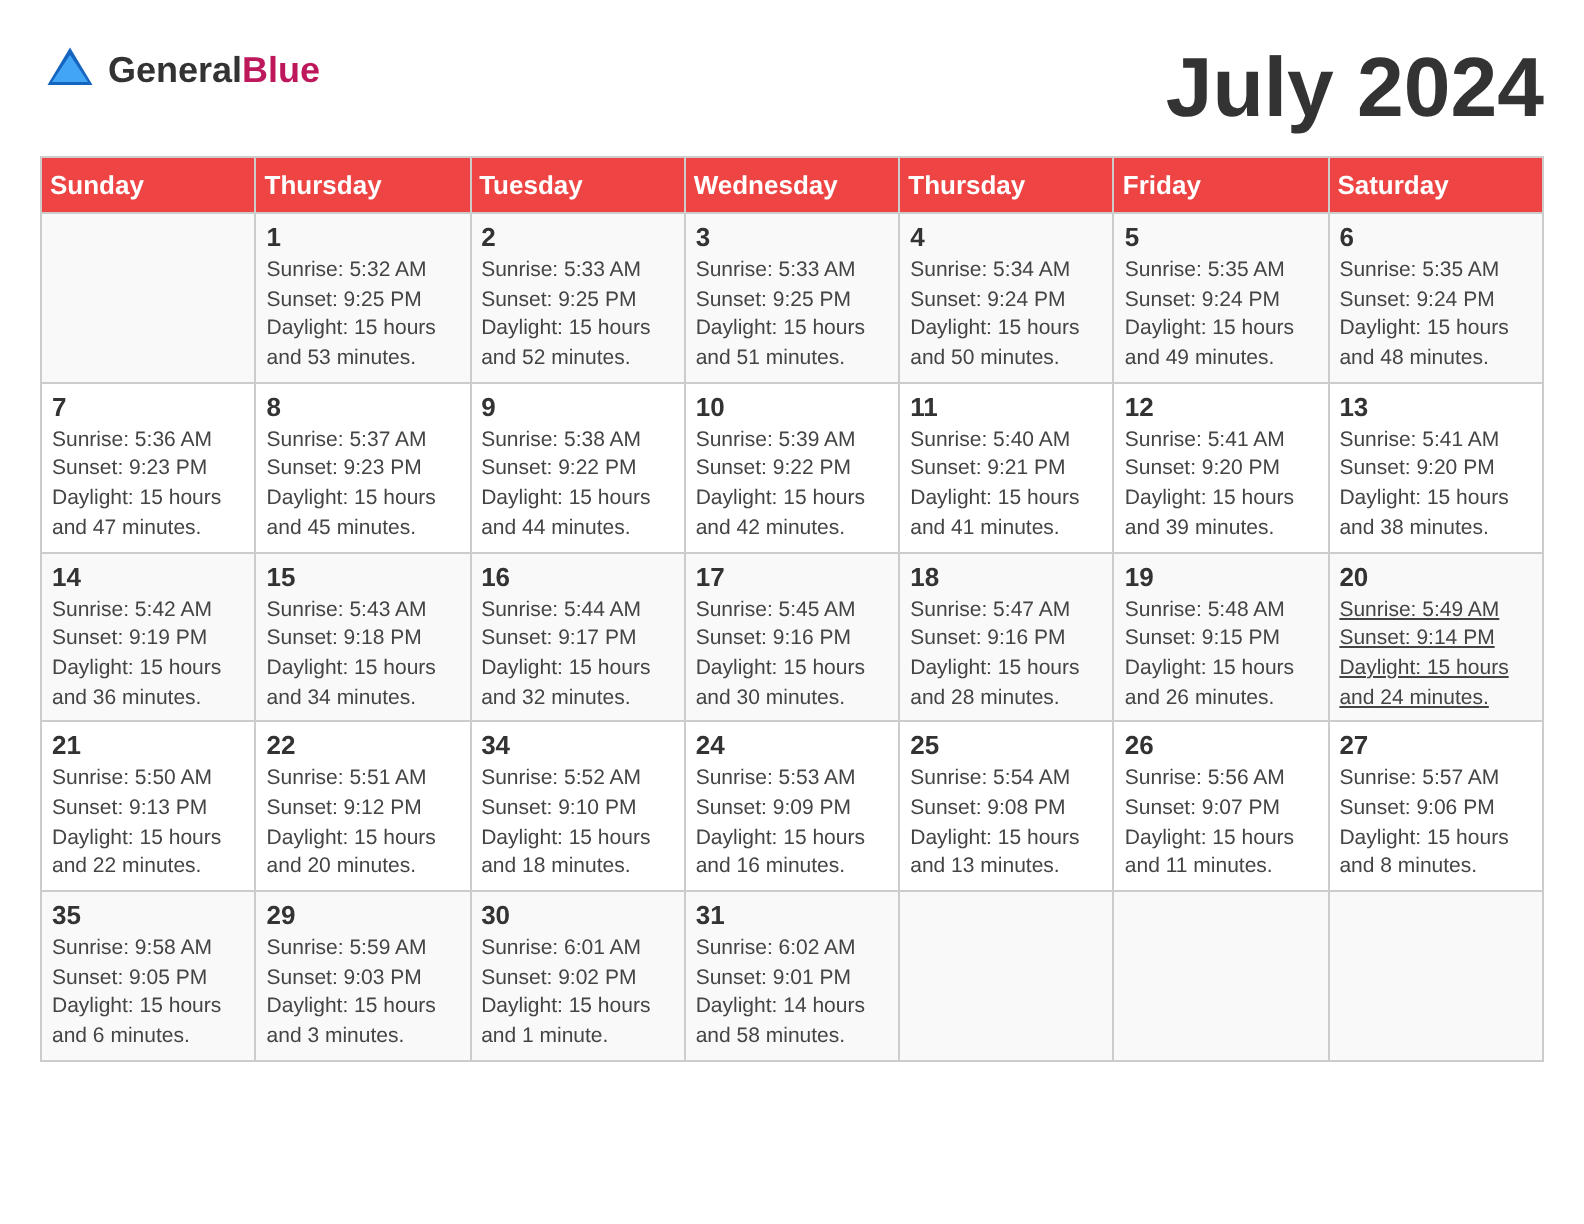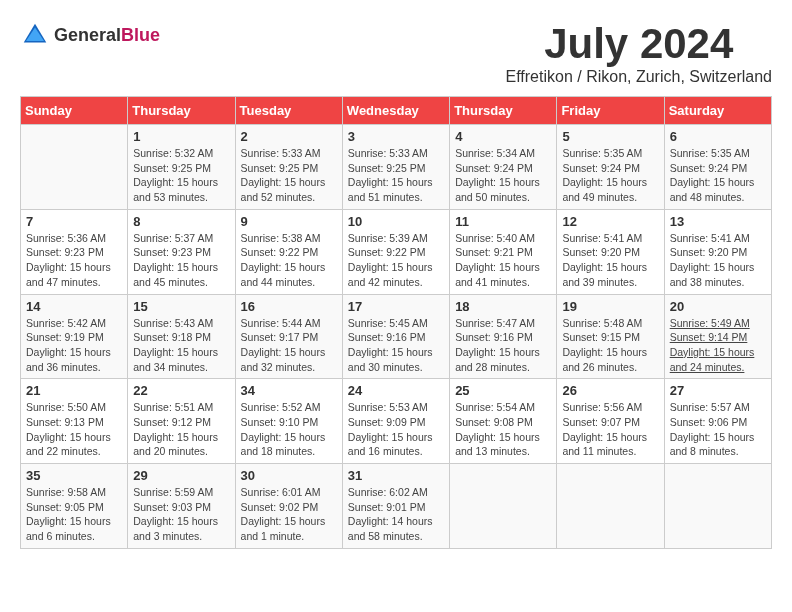--- a/index.html
+++ b/index.html
@@ -19,21 +19,21 @@
     .logo {
       display: flex;
       align-items: center;
       gap: 4px;
     }
     .logo-icon {
       width: 30px;
       height: 30px;
     }
     .title-area {
-      text-align: center;
+      text-align: left;
     }
     .main-title {
       font-size: 42px;
       font-weight: bold;
       color: #333;
     }
     .subtitle {
       font-size: 16px;
       color: #333;
     }
@@ -88,21 +88,20 @@
       <polygon points="20,10 32,28 8,28" fill="#42a5f5"></polygon>
     </svg>
     <div>
       <div>
         <span style="font-size:18px;font-weight:bold;color:#333;">General</span><span style="font-size:18px;font-weight:bold;color:#be185d;">Blue</span>
       </div>
     </div>
   </div>
   <div class="title-area">
     <div class="main-title">July 2024</div>
-    <div class="subtitle">Effretikon / Rikon, Zurich, Switzerland</div>
   </div>
 </div>
 
 <table>
   <thead>
     <tr id="header-row">
         <th>Sunday</th>
         <th>Thursday</th>
         <th>Tuesday</th>
         <th>Wednesday</th>

